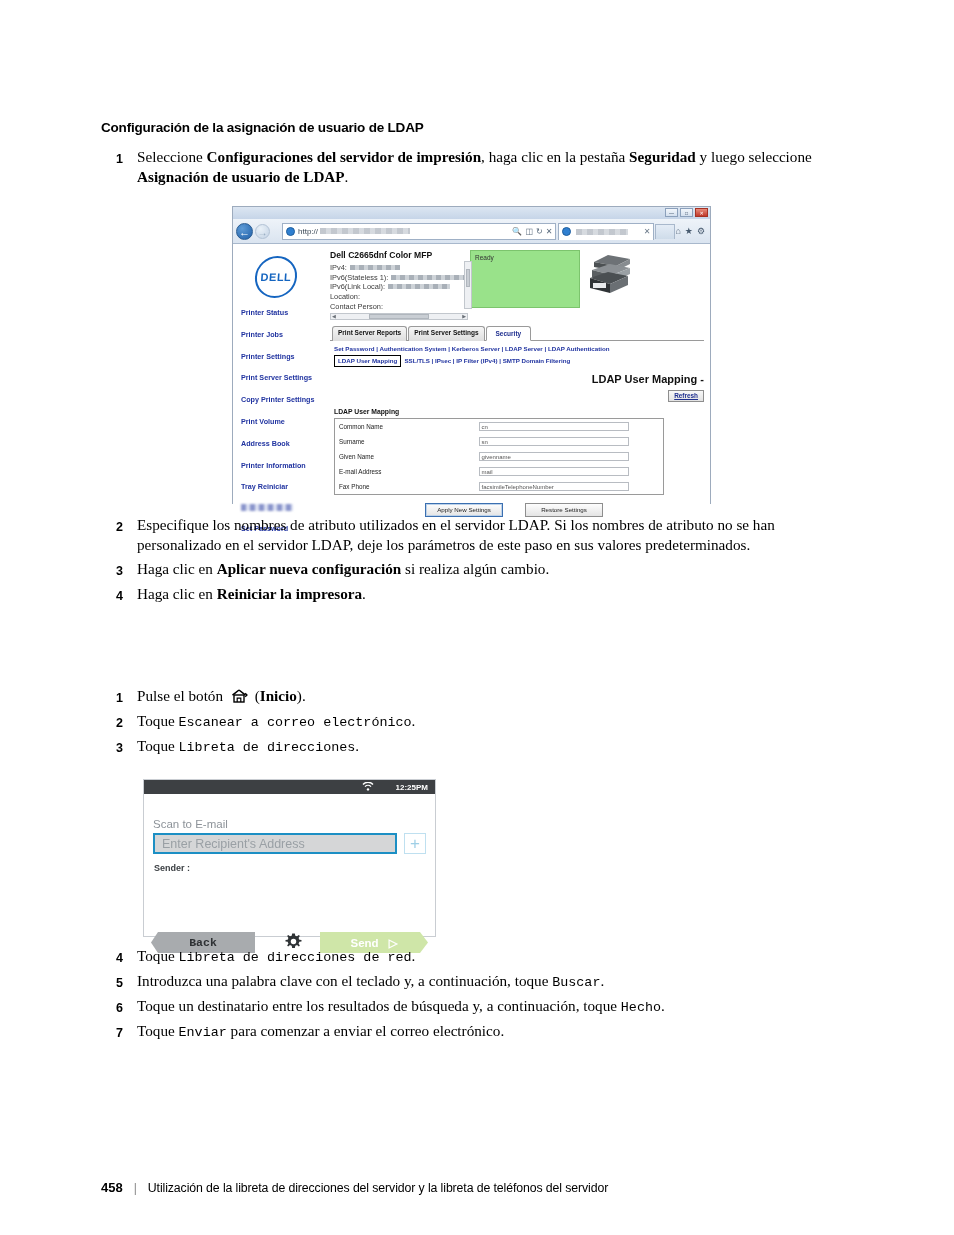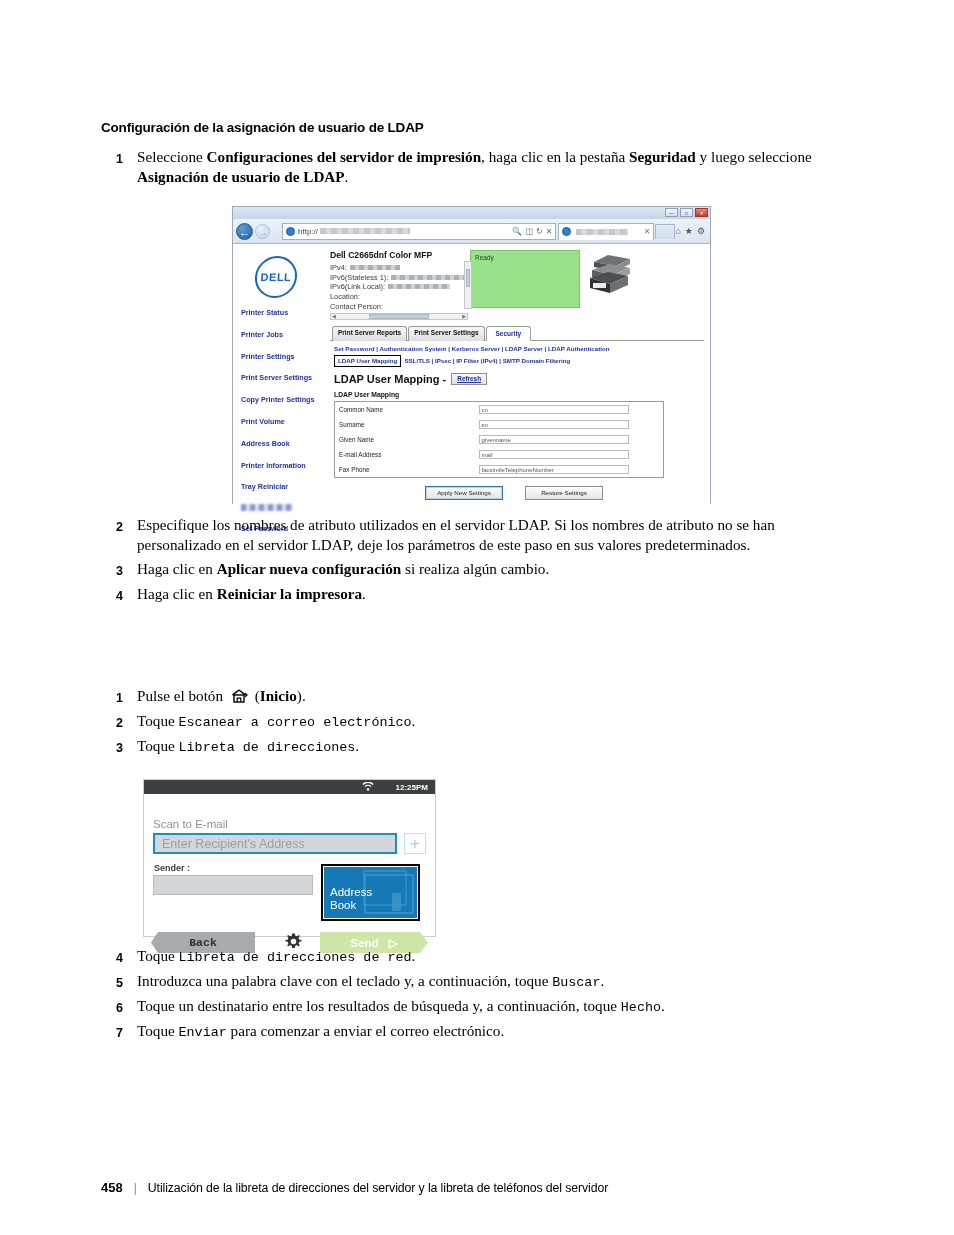--- a/index.html
+++ b/index.html
@@ -225,21 +225,21 @@
     position: relative; top: 1px;
   }
   .wtab.active { background: #ffffff; color: #1f2f8f; border-bottom: 1px solid #fff; padding: 3px 9px; }
 
   .linkrow { font-size: 6.2px; color: #2033a0; font-weight: bold; padding: 4px 0 0 4px; }
   .linkrow2 { font-size: 6.2px; color: #2033a0; font-weight: bold; padding: 3px 0 0 4px; display: flex; align-items: center; gap: 3px; }
   .boxed { border: 1.5px solid #000; padding: 1.5px 3px; }
 
   .page-h {
     font-size: 11px; font-weight: bold; color: #111; padding: 6px 0 0 4px;
-    display: flex; align-items: flex-end; gap: 5px;
+    display: flex; align-items: flex-end; gap: 5px; flex-direction: column;
   }
   .refresh-btn {
     font-size: 6.4px; font-weight: bold; color: #1f2f8f;
     border: 1px solid #8e8e8e; background: linear-gradient(#f8f8f8,#e2e2e2);
     padding: 1.5px 5px; text-decoration: underline;
   }
   .sub-h { font-size: 6.8px; font-weight: bold; color: #111; padding: 6px 0 3px 4px; }
 
   .ldap-table {
     margin-left: 4px; width: 330px;
@@ -562,36 +562,20 @@
       </span>
       <span>12:25PM</span>
     </div>
     <div class="panel-body">
       <div class="p-title">Scan to E-mail</div>
       <div class="recip-row">
         <div class="recip-field">Enter Recipient's Address</div>
         <div class="plus-btn">+</div>
       </div>
       <div class="sender-label">Sender :</div>
-      <div class="lower-row">
-        <div class="sender-field"></div>
-        <div class="ab-wrap">
-          <div class="ab-btn">
-            <div class="ab-card2"></div>
-            <div class="ab-card"></div>
-            <svg class="ab-phone" viewBox="0 0 14 20">
-              <path d="M3 1 h5 a2 2 0 0 1 2 2 v14 a2 2 0 0 1 -2 2 h-5 a2 2 0 0 1 -2 -2 v-14 a2 2 0 0 1 2 -2 z" fill="#3e96cc"></path>
-            </svg>
-            <div class="ab-label">
-              <div>Address</div>
-              <div>Book</div>
-            </div>
-          </div>
-        </div>
-      </div>
       <div class="panel-bottom">
         <div class="back-btn">Back</div>
         <div class="gear-btn">
           <svg width="17" height="17" viewBox="0 0 20 20">
               <path d="M10 0.5 l1.6 0 0.5 2.6 a7 7 0 0 1 2 0.85 l2.2-1.5 1.15 1.15 -1.5 2.2 a7 7 0 0 1 0.85 2 l2.6 0.5 0 1.6 -2.6 0.5 a7 7 0 0 1 -0.85 2 l1.5 2.2 -1.15 1.15 -2.2-1.5 a7 7 0 0 1 -2 0.85 l-0.5 2.6 -1.6 0 -1.6 0 -0.5-2.6 a7 7 0 0 1 -2-0.85 l-2.2 1.5 -1.15-1.15 1.5-2.2 a7 7 0 0 1 -0.85-2 l-2.6-0.5 0-1.6 2.6-0.5 a7 7 0 0 1 0.85-2 l-1.5-2.2 1.15-1.15 2.2 1.5 a7 7 0 0 1 2-0.85 l0.5-2.6 z" fill="#2f3336"></path>
               <circle cx="10" cy="10" r="3.2" fill="#ffffff"></circle>
             </svg>
         </div>
         <div class="send-btn">
           <span>Send</span>

